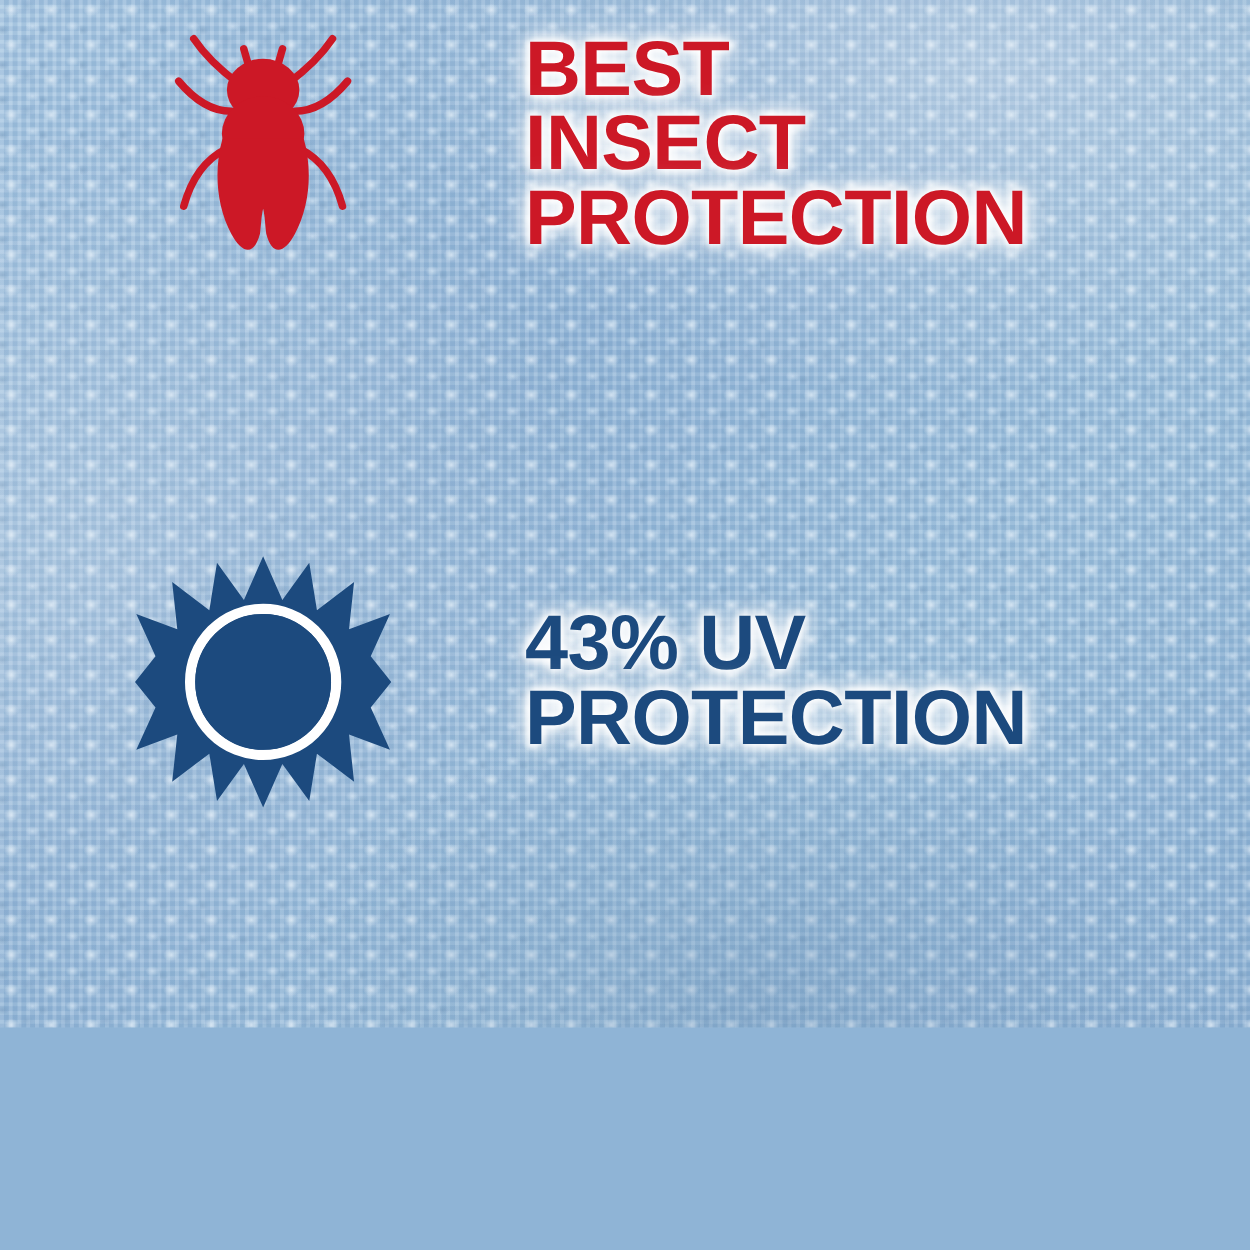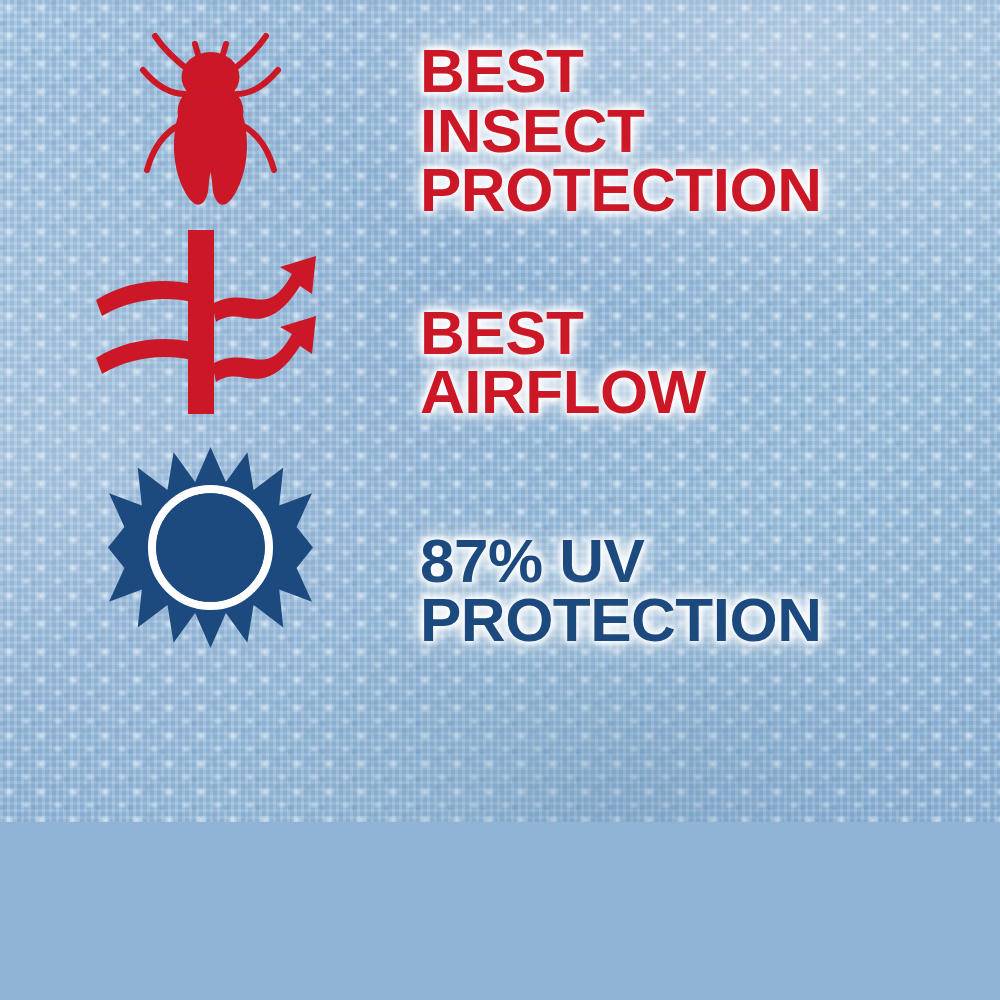--- a/index.html
+++ b/index.html
@@ -48,21 +48,21 @@
   
   .rows {
     position: absolute;
     left: 0; top: 0;
     width: 1000px;
     height: 822px;
   }
   .row {
     position: absolute;
     display: flex;
-    align-items: flex-end;
+    align-items: center;
     left: 0;
     width: 844px;
   }
   .icon-cell {
     width: 420px;
     display: flex;
     justify-content: center;
     align-items: center;
     flex: none;
   }
@@ -162,60 +162,36 @@
                      C125 150 127 120 120 96 Z"></path>
           </g>
         </svg>
       </div>
       <div class="text-cell">
         <p class="feat-text red-text">BEST INSECT
 PROTECTION</p>
       </div>
     </div>
 
-    <div class="row" style="top:222px;height:200px;">
-      <div class="icon-cell">
-        <svg width="245" height="200" viewBox="0 0 245 200">
-
-          <rect x="100" y="8" width="26" height="184" fill="#CC1826"></rect>
-
-          <path d="M8 78 C40 58 76 56 104 62 L104 80 C78 74 44 76 14 94 Z" fill="#CC1826"></path>
-
-          <path d="M8 136 C40 116 76 114 104 120 L104 138 C78 132 44 134 14 152 Z" fill="#CC1826"></path>
-
-          <path d="M124 82 C150 68 166 82 182 76 C192 72 198 62 204 52
-                   L192 45 L228 34 L224 72 L212 64
-                   C203 78 192 92 176 96 C158 100 146 88 128 100 Z" fill="#CC1826"></path>
-
-          <path d="M124 142 C150 128 166 142 182 136 C192 132 198 122 204 112
-                   L192 105 L228 94 L224 132 L212 124
-                   C203 138 192 152 176 156 C158 160 146 148 128 160 Z" fill="#CC1826"></path>
-        </svg>
-      </div>
-      <div class="text-cell">
-        <p class="feat-text red-text">BEST
-AIRFLOW</p>
-      </div>
-    </div>
 
     <div class="row" style="top:440px;height:210px;">
       <div class="icon-cell">
         <svg width="215" height="205" viewBox="0 0 200 200">
 
           <polygon fill="#1C4A7E" points="
             100,2 115,36 136,7 142,44 171,22 167,59 199,47 184,80 200,100 184,120 199,153
             167,141 171,178 142,156 136,193 115,164 100,198 85,164 64,193 58,156 29,178 33,141
             1,153 16,120 0,100 16,80 1,47 33,59 29,22 58,44 64,7 85,36"></polygon>
 
           <circle cx="100" cy="100" r="57" fill="none" stroke="#ffffff" stroke-width="8"></circle>
           <circle cx="100" cy="100" r="53" fill="#1C4A7E"></circle>
         </svg>
       </div>
       <div class="text-cell">
-        <p class="feat-text navy-text">87% UV
+        <p class="feat-text navy-text">43% UV
 PROTECTION</p>
       </div>
     </div>
 
 
   </div>
 
 
 </div>
 

